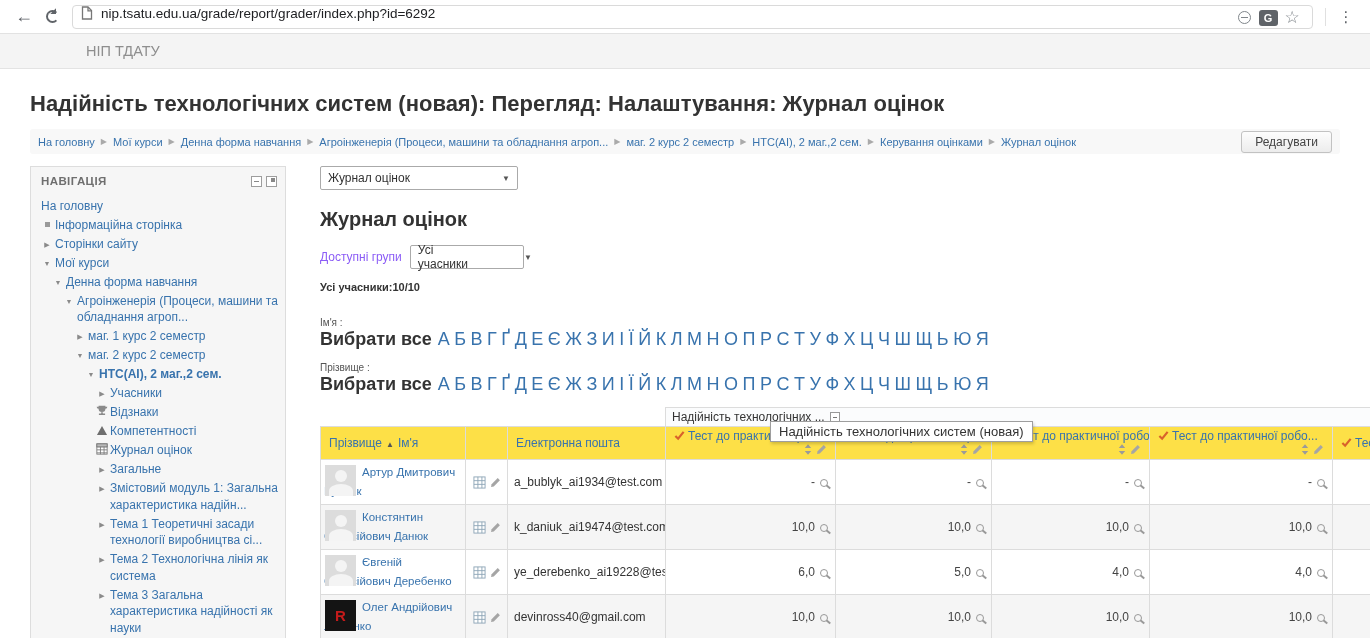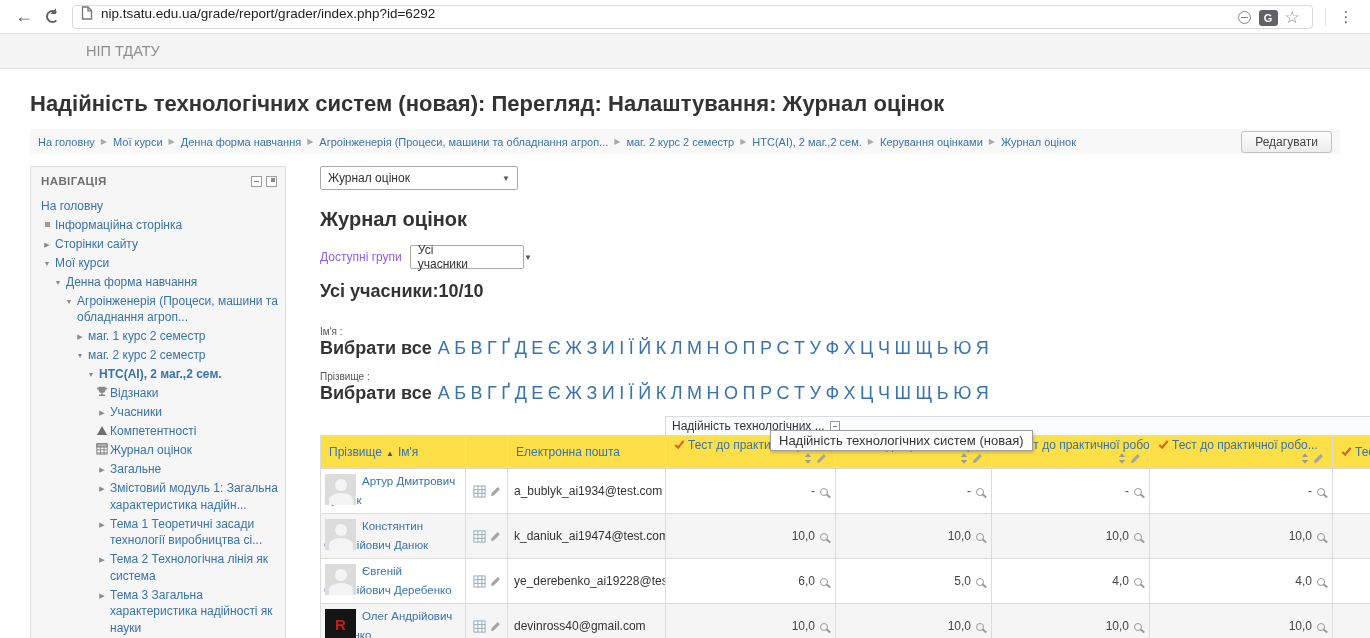--- a/index.html
+++ b/index.html
@@ -71,21 +71,21 @@
   .main { flex:1; overflow:hidden; position:relative; }
   .fake-select { display:inline-flex; align-items:center; justify-content:space-between;
                  border:1px solid #aaa; border-radius:2px; background:#fff; height:24px;
                  padding:0 7px; font-size:12px; color:#333; cursor:pointer; }
   .fake-select .sel-caret { font-size:8px; color:#555; margin-left:8px; }
   .report-select { width:198px; margin-bottom:16px; }
   .main h2 { font-size:20px; font-weight:bold; margin:2px 0 14px; }
   .groups-row { display:flex; align-items:center; gap:8px; margin-bottom:12px; }
   .groups-label { font-size:12px; color:#8b5cf6; }
   .groups-select { width:114px;gap:48px; }
-  .main h3 { font-size:18px; font-weight:bold; margin:4px 0 24px; }
+  .main h3 { font-size:11px; font-weight:bold; margin:4px 0 24px; }
   .filter-label { font-size:10px; color:#555; margin-top:12px; }
   .letter-row { font-size:18px; margin:1px 0 3px; }
   .select-all { font-weight:bold; color:#333; margin-right:6px; }
   .letter-link { color:#3873ad; text-decoration:none; margin-right:4.5px; cursor:pointer; }
 
   
   .grader-wrap { position:relative; width:1050px; overflow:hidden; margin-top:12px; }
   table.grader { border-collapse:collapse; table-layout:fixed; width:1090px; }
   .grader td, .grader th { border:1px solid #dcdcdc; font-size:12px; font-weight:normal;
                            text-align:left; vertical-align:middle; overflow:hidden; }
@@ -190,24 +190,24 @@
     <div class="nav-list" id="nav-list">
         <div class="nav-item" style="padding-left: 2px;"><a>На головну</a></div>
         <div class="nav-item" style="padding-left: 16px;"><span class="nav-marker" style="left: 2px;"><span class="nav-sq"></span></span><a>Інформаційна сторінка</a></div>
         <div class="nav-item" style="padding-left: 16px;"><span class="nav-marker" style="left: 2px;">▶</span><a>Сторінки сайту</a></div>
         <div class="nav-item" style="padding-left: 16px;"><span class="nav-marker" style="left: 2px;">▼</span><a>Мої курси</a></div>
         <div class="nav-item" style="padding-left: 27px;"><span class="nav-marker" style="left: 13px;">▼</span><a>Денна форма навчання</a></div>
         <div class="nav-item" style="padding-left: 38px;"><span class="nav-marker" style="left: 24px;">▼</span><a>Агроінженерія (Процеси, машини та обладнання агроп...</a></div>
         <div class="nav-item" style="padding-left: 49px;"><span class="nav-marker" style="left: 35px;">▶</span><a>маг. 1 курс 2 семестр</a></div>
         <div class="nav-item" style="padding-left: 49px;"><span class="nav-marker" style="left: 35px;">▼</span><a>маг. 2 курс 2 семестр</a></div>
         <div class="nav-item bold" style="padding-left: 60px;"><span class="nav-marker" style="left: 46px;">▼</span><a>НТС(АІ), 2 маг.,2 сем.</a></div>
+        <div class="nav-item" style="padding-left: 71px;"><span class="nav-marker" style="left: 57px;">▶</span><a>Учасники</a></div>
         <div class="nav-item" style="padding-left: 71px;"><span class="nav-marker" style="left: 57px;"><svg width="12" height="12" viewBox="0 0 14 14">
               <path d="M3 1h8v3.2A4 4 0 017 8.3 4 4 0 013 4.2zM.8 2H3v2.4A2.3 2.3 0 01.8 2zm12.4 0H11v2.4A2.3 2.3 0 0013.2 2zM6 8.6h2V10h2.6v1.6H3.4V10H6z" fill="#8a8a8a"></path>
             </svg></span><a>Відзнаки</a></div>
-        <div class="nav-item" style="padding-left: 71px;"><span class="nav-marker" style="left: 57px;">▶</span><a>Учасники</a></div>
         <div class="nav-item" style="padding-left: 71px;"><span class="nav-marker" style="left: 57px;"><svg width="12" height="11" viewBox="0 0 14 13">
               <path d="M7 1.2l6 10.6H1z" fill="#6e6e6e"></path>
             </svg></span><a>Компетентності</a></div>
         <div class="nav-item" style="padding-left: 71px;"><span class="nav-marker" style="left: 57px;"><svg width="12" height="12" viewBox="0 0 14 14">
               <rect x="1" y="1" width="12" height="12" fill="#fff" stroke="#777"></rect>
               <path d="M1 4.5h12M1 8h12M1 11.5h12M5.2 1v12M9.4 1v12" stroke="#777" stroke-width="1"></path>
               <rect x="1" y="1" width="12" height="3.5" fill="#b9b9b9" stroke="#777"></rect>
             </svg></span><a>Журнал оцінок</a></div>
         <div class="nav-item" style="padding-left: 71px;"><span class="nav-marker" style="left: 57px;">▶</span><a>Загальне</a></div>
         <div class="nav-item" style="padding-left: 71px;"><span class="nav-marker" style="left: 57px;">▶</span><a>Змістовий модуль 1: Загальна характеристика надійн...</a></div>

